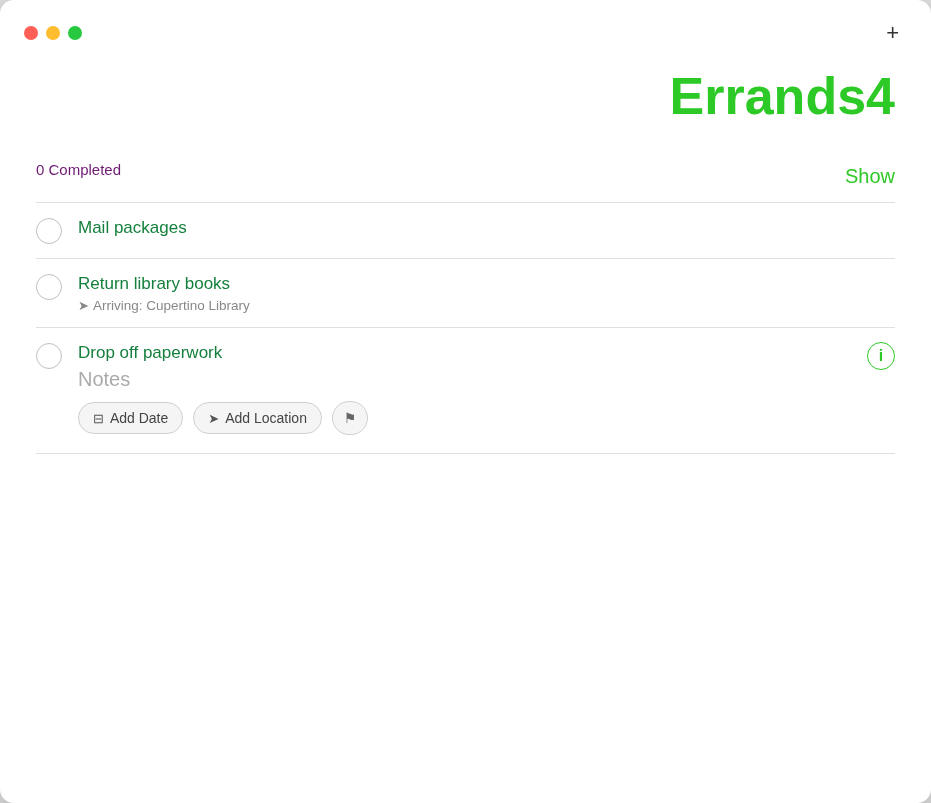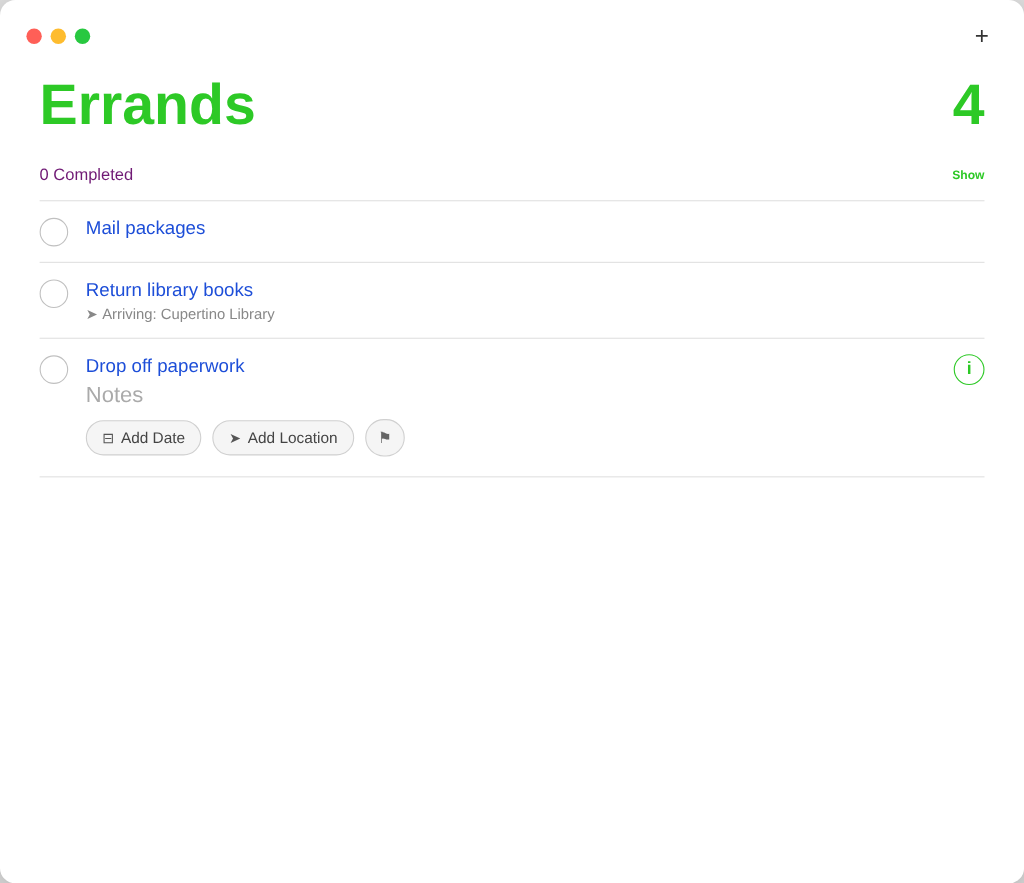--- a/index.html
+++ b/index.html
@@ -59,21 +59,21 @@
       border: none;
       padding: 4px 8px;
     }
 
     .content {
       padding: 10px 36px 30px 36px;
     }
 
     .header-row {
       display: flex;
-      justify-content: space-between;
+      justify-content: flex-end;
       align-items: flex-end;
       margin-bottom: 16px;
     }
 
     .list-title {
       font-size: 52px;
       font-weight: 700;
       color: #2dc926;
       line-height: 1.1;
     }
@@ -92,24 +92,25 @@
       padding: 10px 0 10px 0;
       margin-bottom: 4px;
     }
 
     .completed-label {
       font-size: 15px;
       color: #701a75;
     }
 
     .show-link {
-      font-size: 11px;
+      font-size: 20px;
       color: #2dc926;
       cursor: pointer;
-      font-weight: 700;
+      font-weight: 400;
+      margin-top: 14px;
     }
 
     .divider {
       height: 1px;
       background: #e0e0e0;
       margin: 0;
     }
 
     .task-item {
       display: flex;
@@ -133,21 +134,21 @@
       background: white;
     }
 
     .task-body {
       flex: 1;
     }
 
     .task-title {
       font-size: 17px;
       font-weight: 500;
-      color: #1d4ed8;
+      color: #15803d;
       line-height: 1.3;
     }
 
     .task-location {
       display: flex;
       align-items: center;
       gap: 4px;
       margin-top: 3px;
       font-size: 13.5px;
       color: #888;

